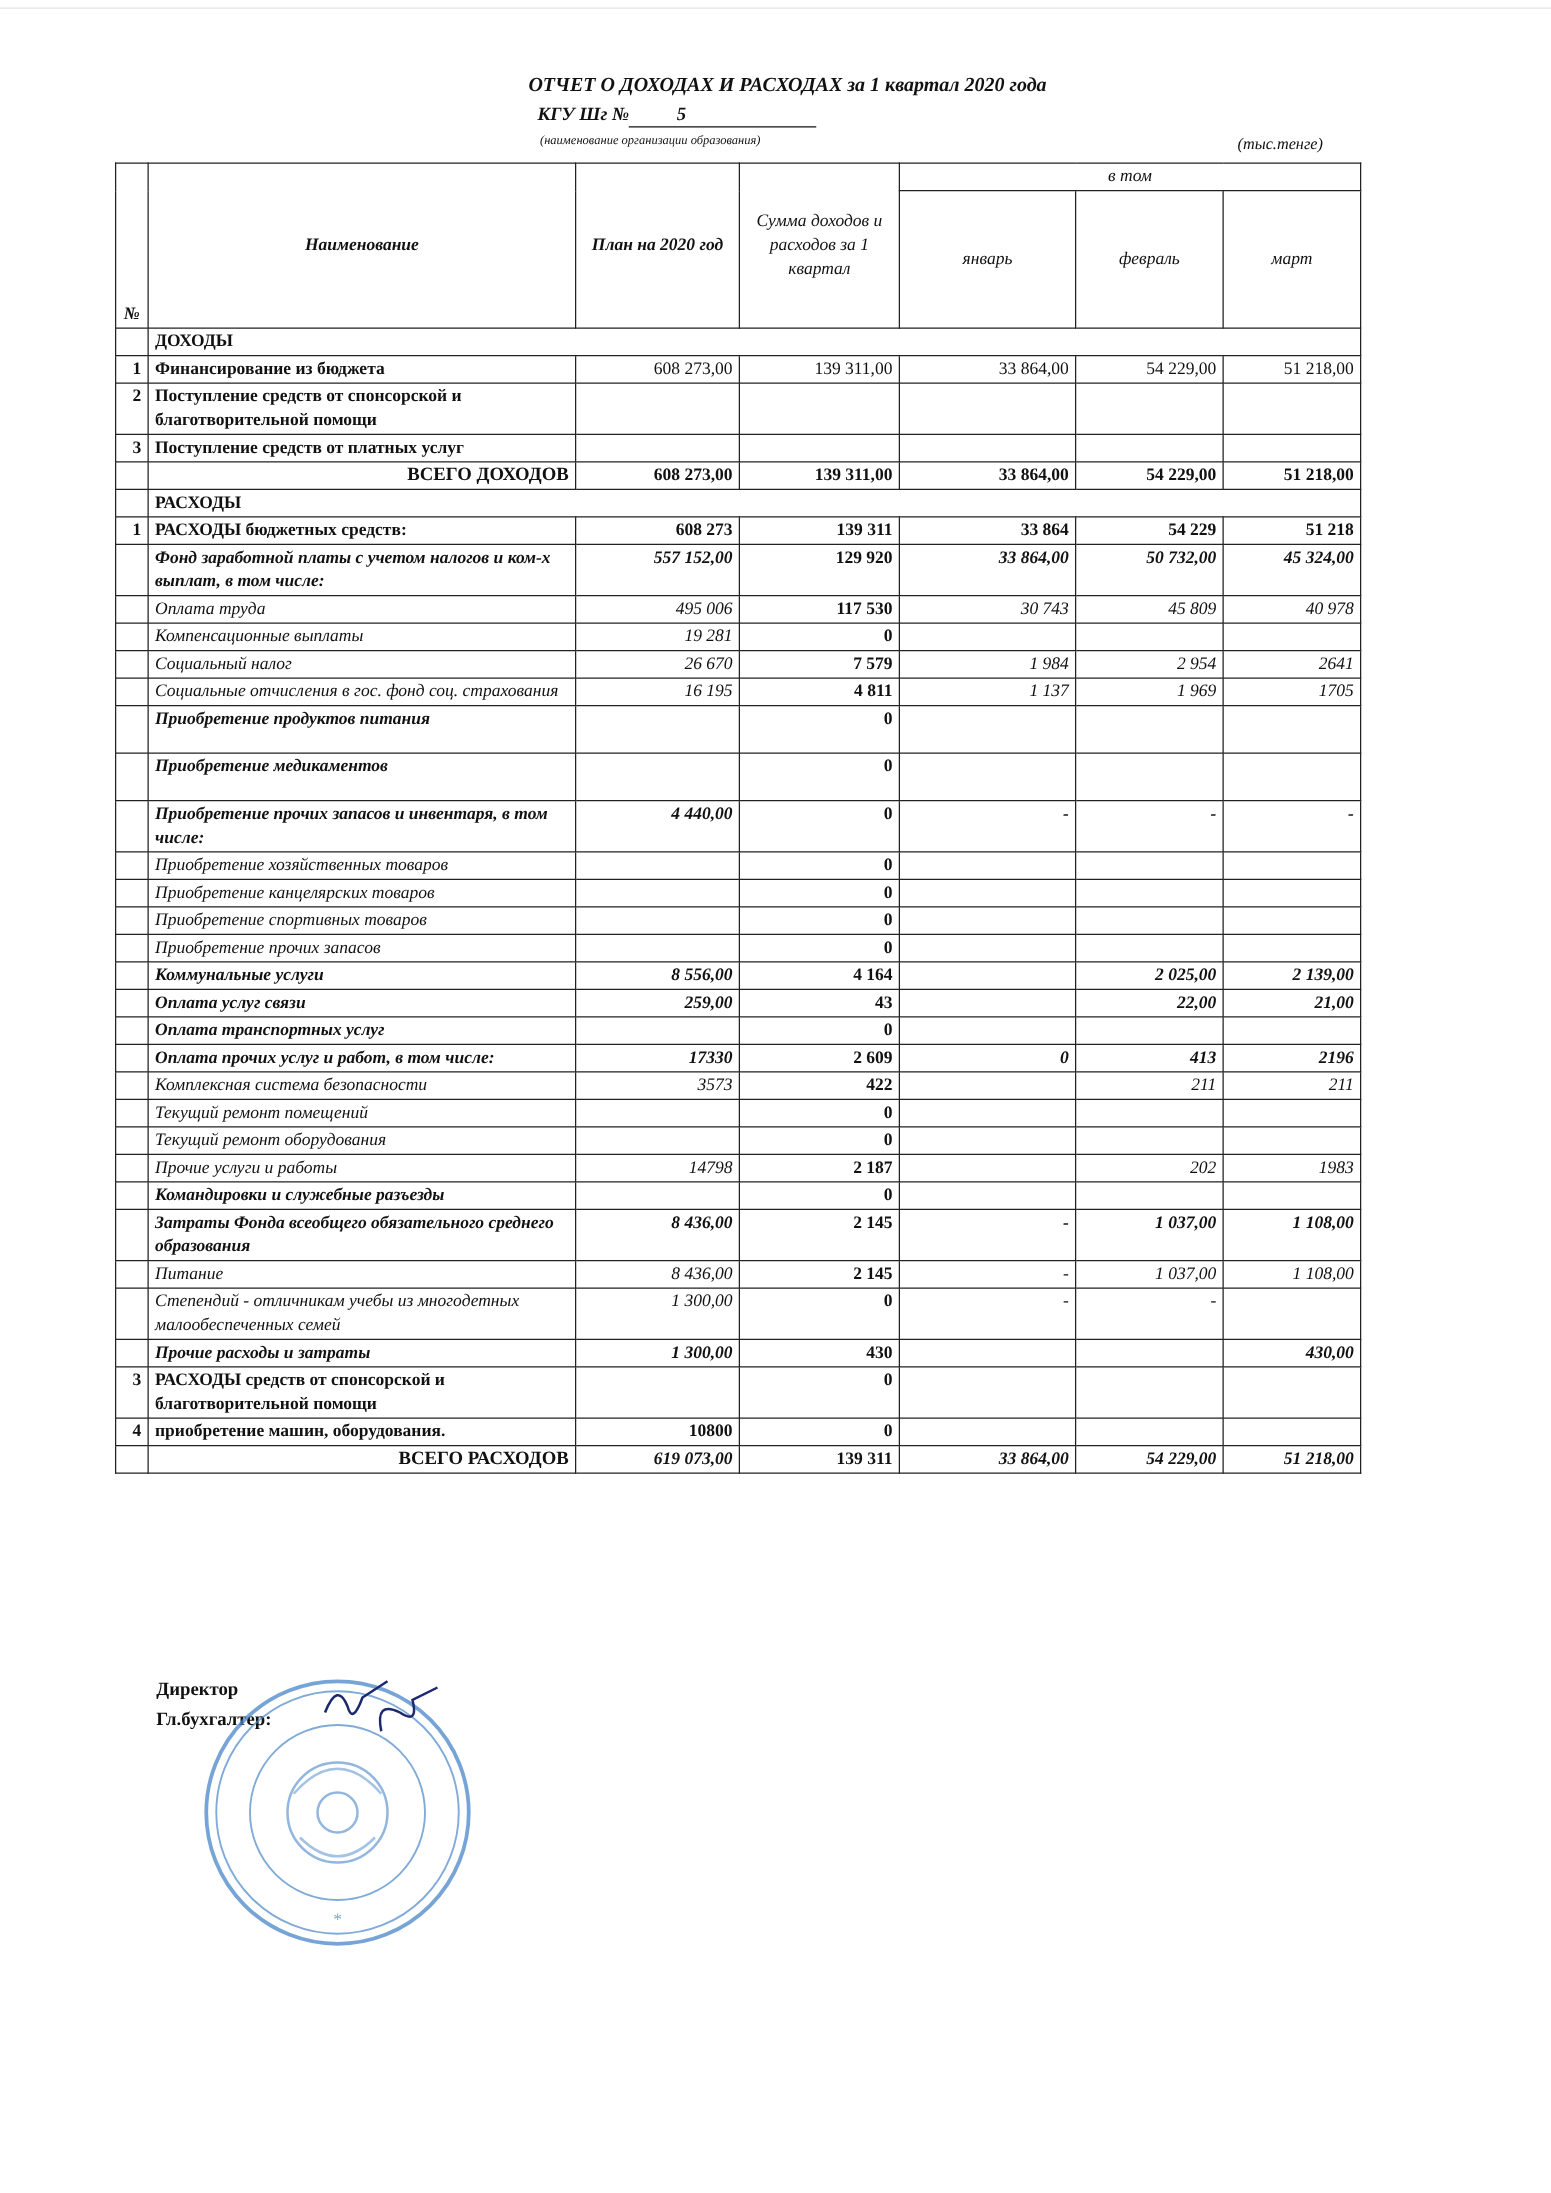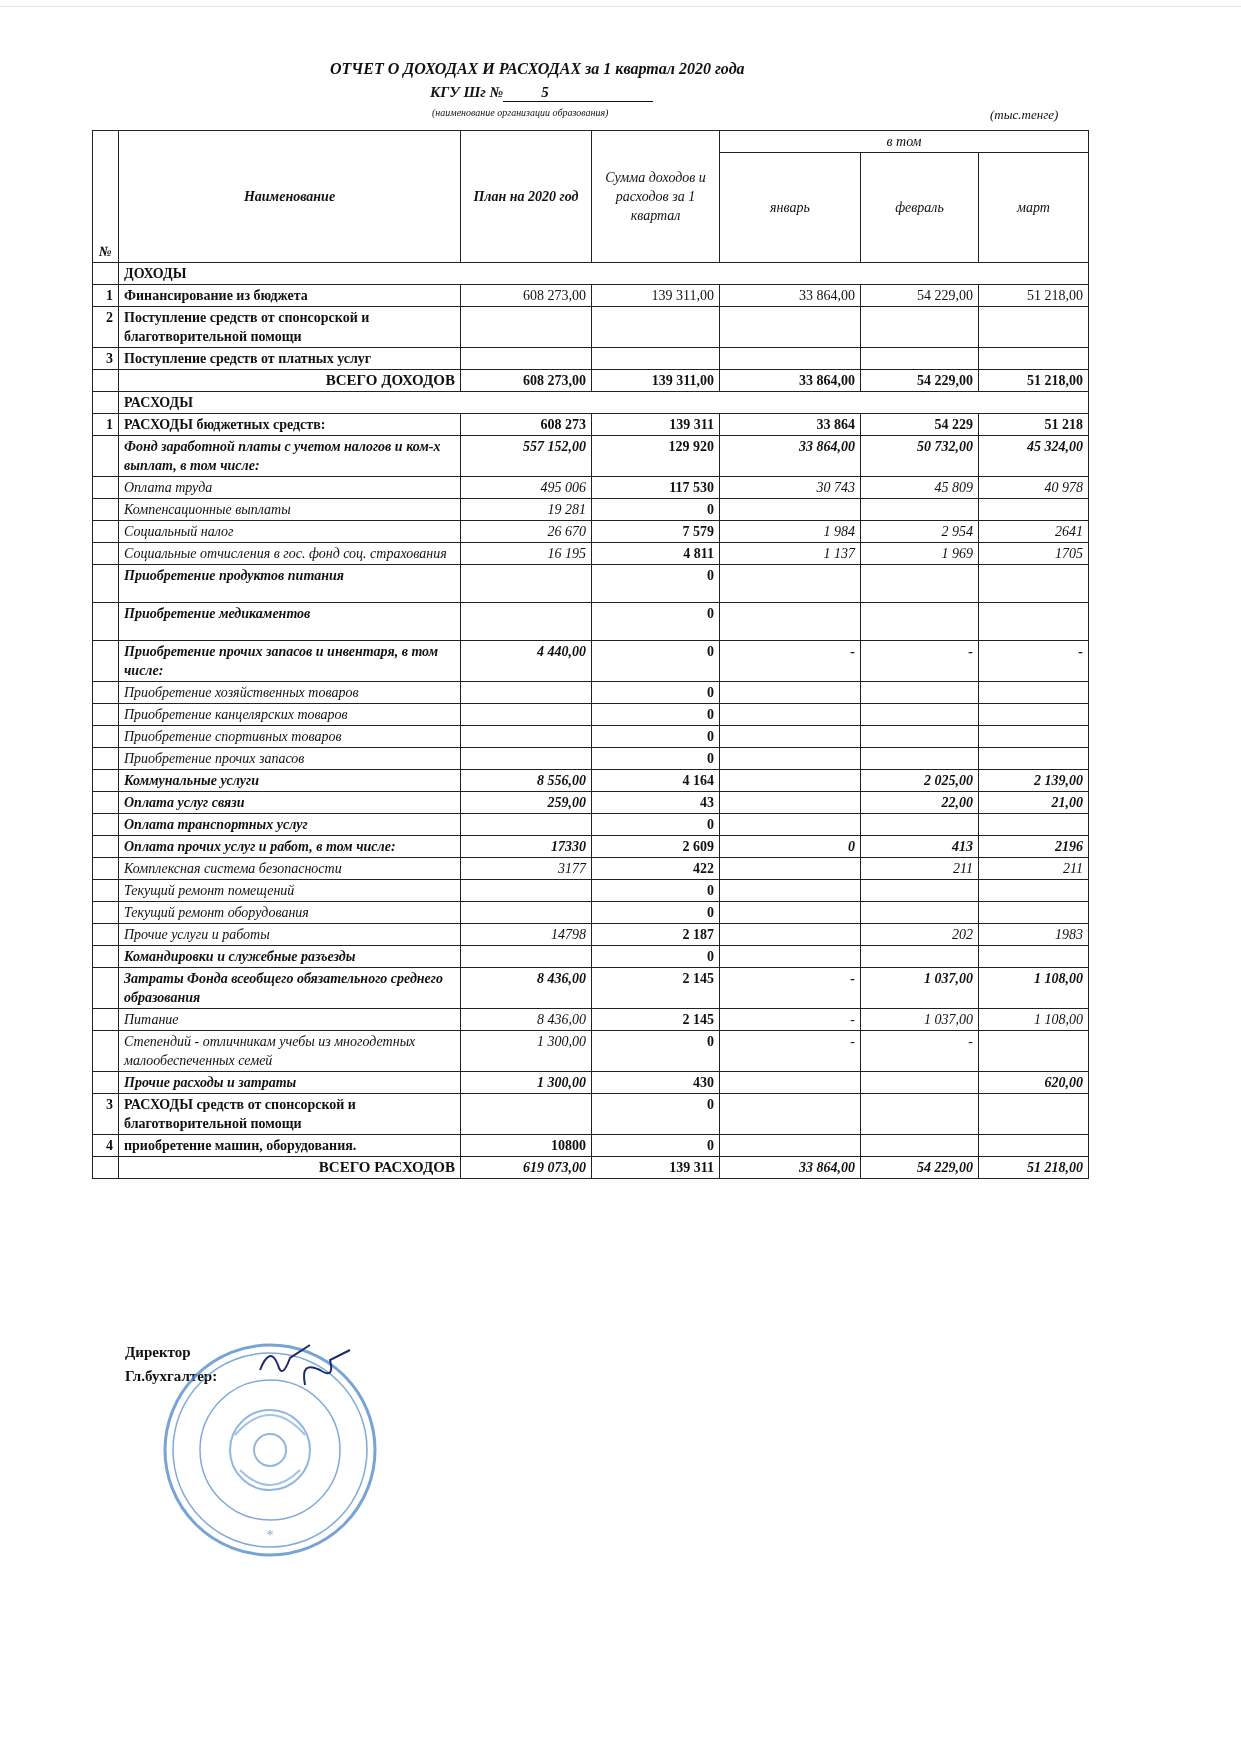--- a/index.html
+++ b/index.html
@@ -1,19 +1,19 @@
 <!DOCTYPE html>
 <html><head>
 <meta charset="utf-8">
 <style>
   html, body { margin: 0; padding: 0; background: #ffffff; }
   body { width: 1241px; height: 1754px; position: relative; overflow: hidden;
          font-family: "Liberation Serif", "DejaVu Serif", serif; color: #111; }
   .topline { position: absolute; left: 0; top: 6px; width: 1241px; height: 1px; background: #e4e4e4; }
-  .title { position: absolute; left: 330px; top: 60px; width: 600px; text-align: left;
+  .title { position: absolute; left: 330px; top: 60px; width: 600px; text-align: center;
            font-style: italic; font-weight: bold; font-size: 16px; }
   .subtitle { position: absolute; left: 430px; top: 84px; width: 300px; font-style: italic; font-weight: bold; font-size: 15px; }
   .subtitle .u { display: inline-block; border-bottom: 1px solid #111; min-width: 150px; text-align: left; padding-left: 38px; box-sizing: border-box; }
   .orgcap { position: absolute; left: 432px; top: 107px; font-style: italic; font-size: 10px; }
   .unit { position: absolute; left: 990px; top: 107px; font-style: italic; font-size: 13px; }
   table.rep { position: absolute; left: 92px; top: 130px; border-collapse: collapse; table-layout: fixed; width: 996px; }
   table.rep td, table.rep th { border: 1.4px solid #222; padding: 1px 5px; font-size: 14px; vertical-align: top; line-height: 19px; }
   col.c0 { width: 26px; } col.c1 { width: 342px; } col.c2 { width: 131px; } col.c3 { width: 128px; }
   col.c4 { width: 141px; } col.c5 { width: 118px; } col.c6 { width: 110px; }
   th { font-weight: normal; font-style: italic; vertical-align: middle !important; }
@@ -258,21 +258,21 @@
         <td class="bi2">Оплата прочих услуг и работ, в том числе:</td>
         <td class="r bi2">17330</td>
         <td class="r b">2 609</td>
         <td class="r bi2">0</td>
         <td class="r bi2">413</td>
         <td class="r bi2">2196</td>
       </tr>
       <tr>
         <td class="no"></td>
         <td class="i">Комплексная система безопасности</td>
-        <td class="r i">3177</td>
+        <td class="r i">3573</td>
         <td class="r b">422</td>
         <td class="r i"></td>
         <td class="r i">211</td>
         <td class="r i">211</td>
       </tr>
       <tr>
         <td class="no"></td>
         <td class="i">Текущий ремонт помещений</td>
         <td class="r i"></td>
         <td class="r b">0</td>
@@ -334,21 +334,21 @@
         <td class="r i">-</td>
         <td class="r i"></td>
       </tr>
       <tr>
         <td class="no"></td>
         <td class="bi2">Прочие расходы и затраты</td>
         <td class="r bi2">1 300,00</td>
         <td class="r b">430</td>
         <td class="r bi2"></td>
         <td class="r bi2"></td>
-        <td class="r bi2">620,00</td>
+        <td class="r bi2">430,00</td>
       </tr>
       <tr>
         <td class="no">3</td>
         <td class=""><span class="b">РАСХОДЫ</span><span class="b"> средств от спонсорской и благотворительной помощи</span></td>
         <td class="r b"></td>
         <td class="r b">0</td>
         <td class="r b"></td>
         <td class="r b"></td>
         <td class="r b"></td>
       </tr>

